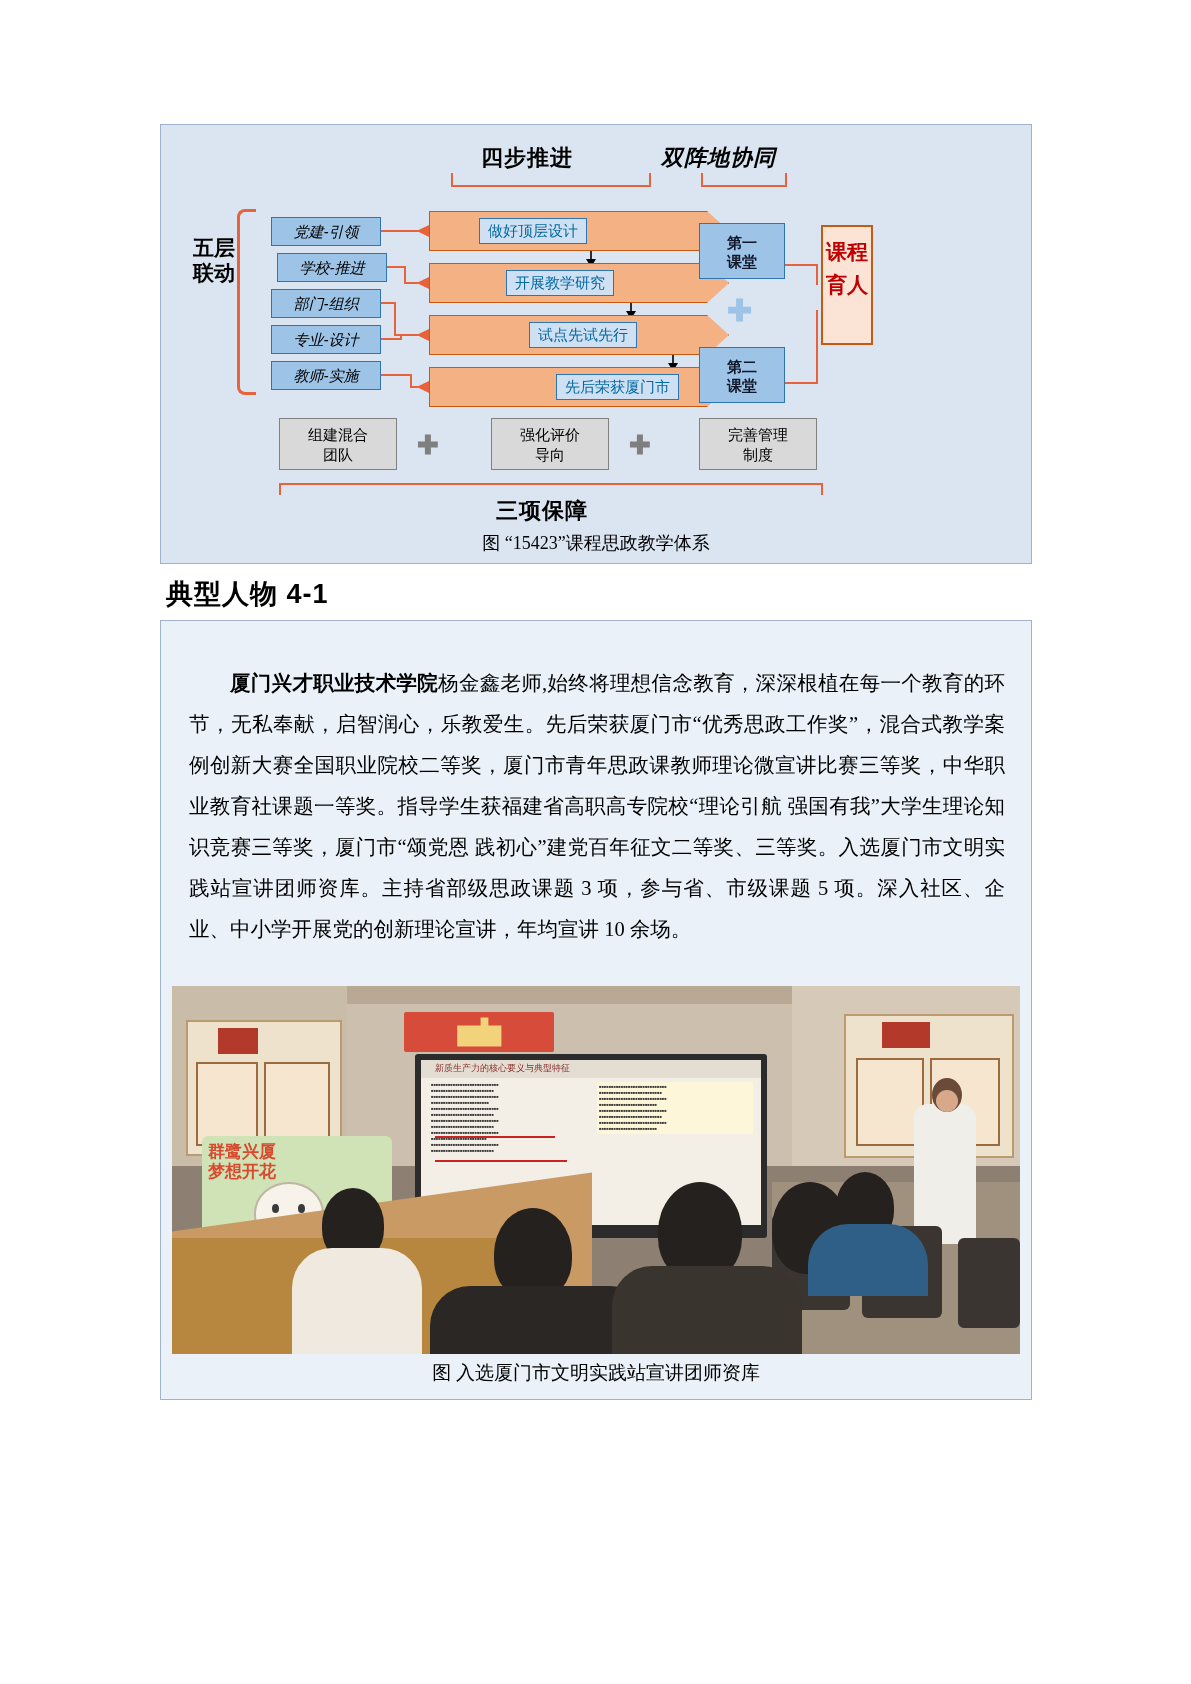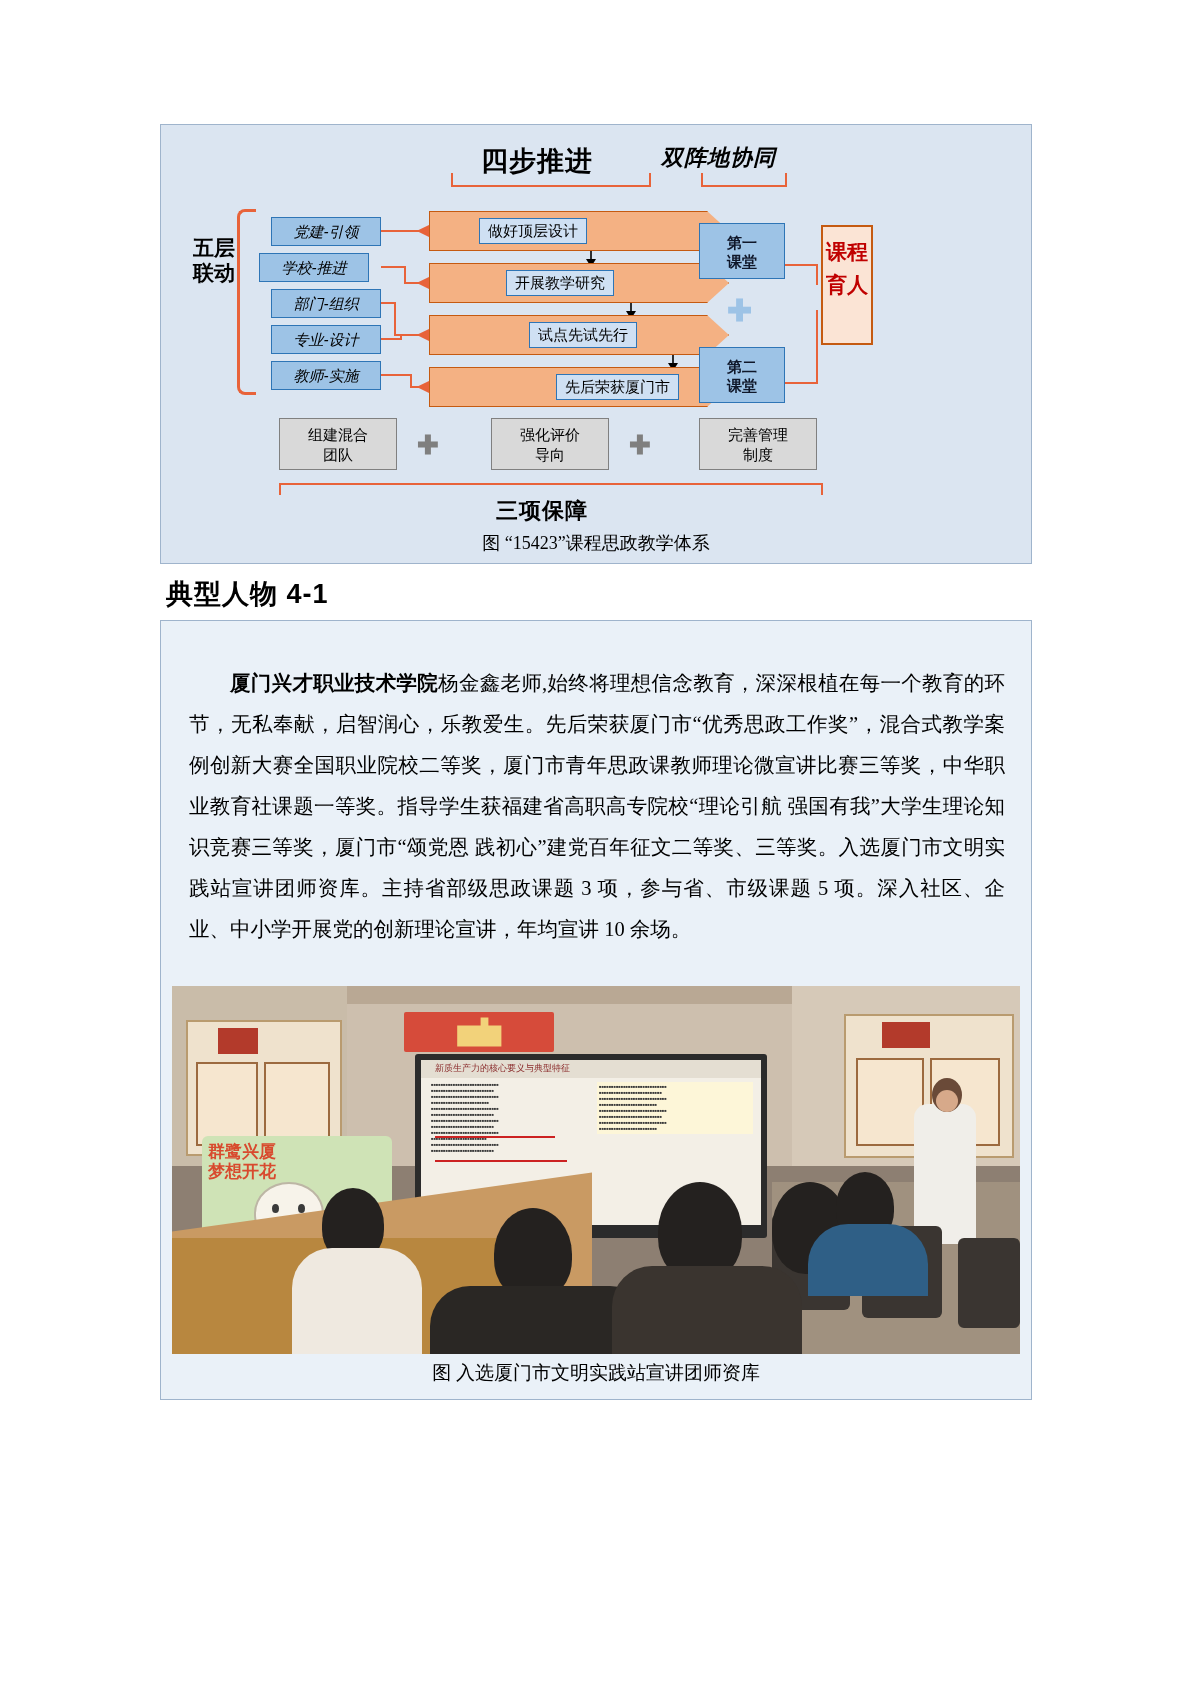--- a/index.html
+++ b/index.html
@@ -47,21 +47,21 @@
     position: absolute;
     font-family: "Liberation Sans", sans-serif;
     font-weight: bold;
     color: #000;
     white-space: nowrap;
   }
 
   .title-4step {
     left: 320px;
     top: 18px;
-    font-size: 27px;
+    font-size: 22px;
     letter-spacing: 1px;
   }
   .title-dual {
     left: 500px;
     top: 18px;
     font-size: 22px;
     letter-spacing: 1px;
     font-style: italic;
   }
   .title-3bao {
@@ -105,21 +105,21 @@
     font-size: 15px;
     color: #000;
     text-align: center;
     line-height: 27px;
     height: 29px;
     width: 110px;
     box-sizing: border-box;
     font-style: italic;
   }
   .bb1 { left: 110px; top: 92px; }
-  .bb2 { left: 98px; top: 128px; }
+  .bb2 { left: 116px; top: 128px; }
   .bb3 { left: 110px; top: 164px; }
   .bb4 { left: 110px; top: 200px; }
   .bb5 { left: 110px; top: 236px; }
 
   
   .chev {
     position: absolute;
     height: 40px;
     width: 300px;
     background: #f4b183;
@@ -136,21 +136,21 @@
     position: absolute;
     background: #cfe0f3;
     border: 1px solid #2e75b6;
     font-family: "Liberation Sans", sans-serif;
     font-size: 15px;
     line-height: 24px;
     height: 26px;
     text-align: left;
     box-sizing: border-box;
     padding: 0 8px;
-    color: #000000;
+    color: #0369a1;
   }
   .cl1 { left: 318px; top: 93px; }
   .cl2 { left: 345px; top: 145px; }
   .cl3 { left: 368px; top: 197px; }
   .cl4 { left: 395px; top: 249px; }
 
   
   .room {
     position: absolute;
     width: 86px;

